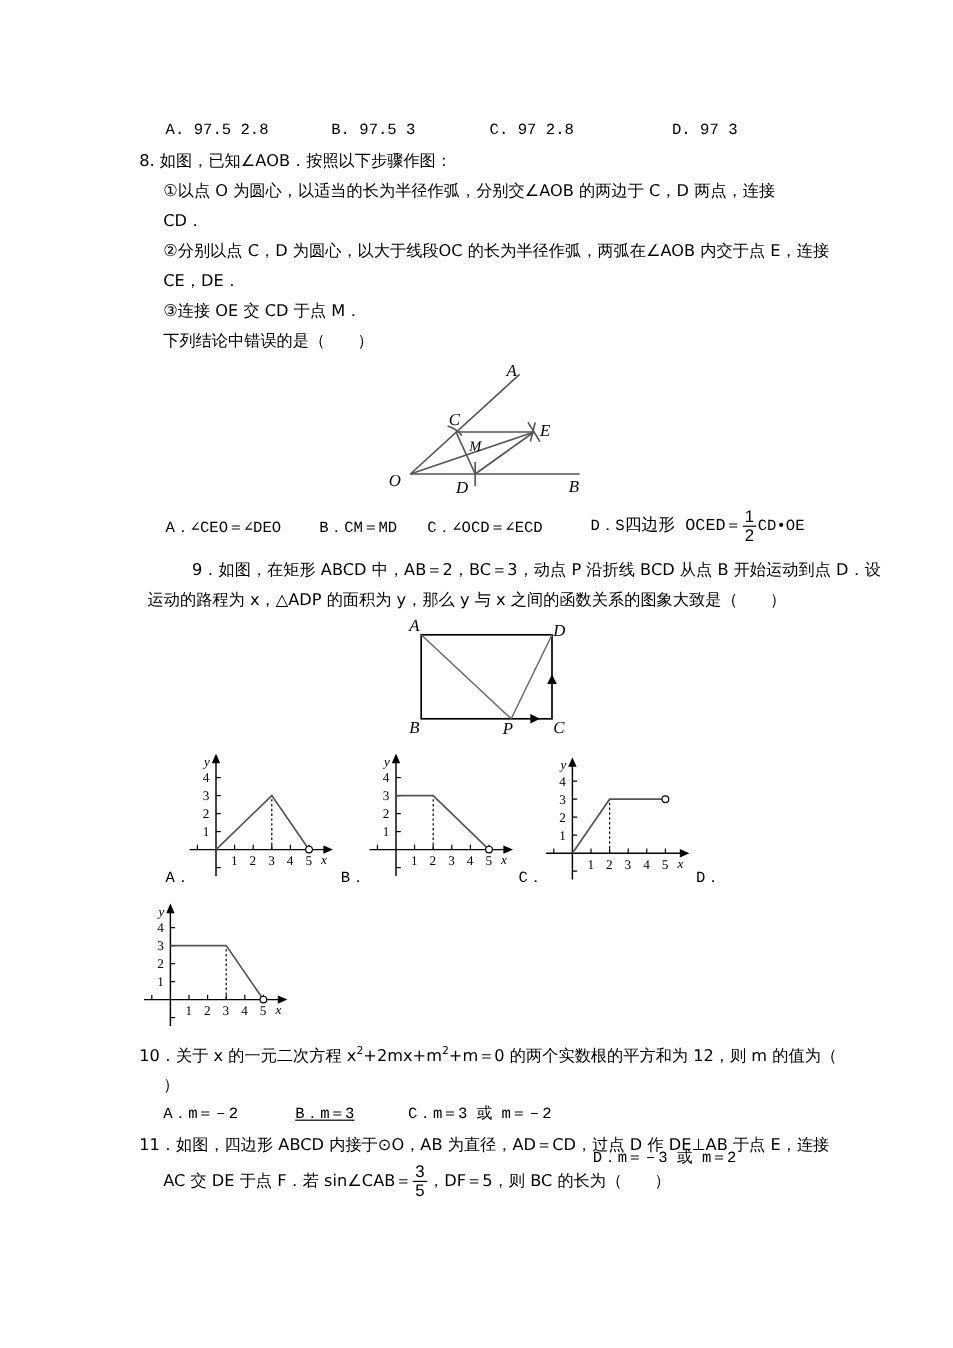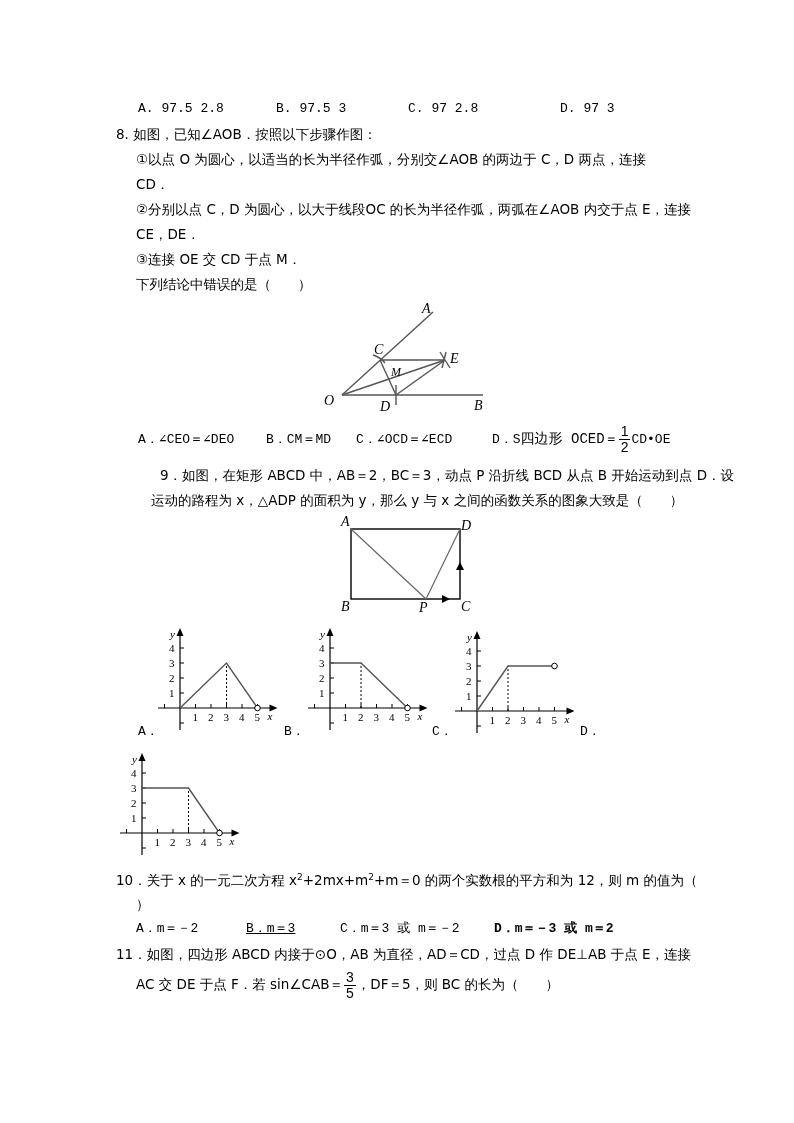--- a/index.html
+++ b/index.html
@@ -57,21 +57,21 @@
 </svg>
 
 <div class="opt" style="left:138px;top:431px;">A．∠CEO＝∠DEO</div>
 <div class="opt" style="left:266px;top:431px;">B．CM＝MD</div>
 <div class="opt" style="left:356px;top:431px;">C．∠OCD＝∠ECD</div>
 <div class="opt" style="left:492px;top:422px;line-height:34px;">
   <span>D．S</span><span class="sub">四边形 OCED</span><span>＝</span><span class="frac"><span class="num">1</span><span>2</span></span><span>CD•OE</span>
 </div>
 
 <div class="t" style="left:116px;top:466px;margin-left:44px;">9．如图，在矩形 ABCD 中，AB＝2，BC＝3，动点 P 沿折线 BCD 从点 B 开始运动到点 D．设</div>
-<div class="t" style="left:151px;top:491px;">运动的路程为 x，△ADP 的面积为 y，那么 y 与 x 之间的函数关系的图象大致是（　　）</div>
+<div class="t" style="left:123px;top:491px;">运动的路程为 x，△ADP 的面积为 y，那么 y 与 x 之间的函数关系的图象大致是（　　）</div>
 
 <svg class="fig" style="left:330px;top:510px;" width="150" height="105">
   <g stroke="#000" stroke-width="1.4" fill="none">
     <rect x="21" y="19" width="109" height="70"></rect>
   </g>
   <g stroke="#666" stroke-width="1.2">
     <line x1="21" y1="19" x2="96" y2="89"></line>
     <line x1="96" y1="89" x2="130" y2="19"></line>
   </g>
   <polygon points="112,85 120,89 112,93" fill="#000"></polygon>
@@ -215,16 +215,16 @@
     <line x1="76.5" y1="88" x2="76.5" y2="43" stroke="#000" stroke-width="1" stroke-dasharray="2,2"></line>
     <polyline points="30,43 76.5,43 107.5,88" fill="none" stroke="#555" stroke-width="1.4"></polyline>
     <circle cx="107.5" cy="88" r="2.8" fill="#fff" stroke="#000" stroke-width="1"></circle>
   </svg>
 
 <div class="t" style="left:116px;top:871px;"><span>10．关于 x 的一元二次方程 x</span><sup>2</sup><span>+2mx+m</span><sup>2</sup><span>+m＝0 的两个实数根的平方和为 12，则 m 的值为（</span></div>
 <div class="t" style="left:136px;top:895px;">）</div>
 <div class="opt" style="left:136px;top:920px;">A．m＝－2</div>
 <div class="opt" style="left:246px;top:920px;text-decoration:underline;">B．m＝3</div>
 <div class="opt" style="left:340px;top:920px;">C．m＝3 或 m＝－2</div>
-<div class="opt" style="left:494px;top:920px;font-weight:bold;">D．m＝－3 或 m＝2</div>
+<div class="opt" style="left:494px;top:956px;">D．m＝－3 或 m＝2</div>
 
 <div class="t" style="left:116px;top:945px;">11．如图，四边形 ABCD 内接于⊙O，AB 为直径，AD＝CD，过点 D 作 DE⊥AB 于点 E，连接</div>
 <div class="t" style="left:136px;top:967px;line-height:34px;"><span>AC 交 DE 于点 F．若 sin∠CAB＝</span><span class="frac"><span class="num">3</span><span>5</span></span><span>，DF＝5，则 BC 的长为（　　）</span></div>
 
 </body></html>

